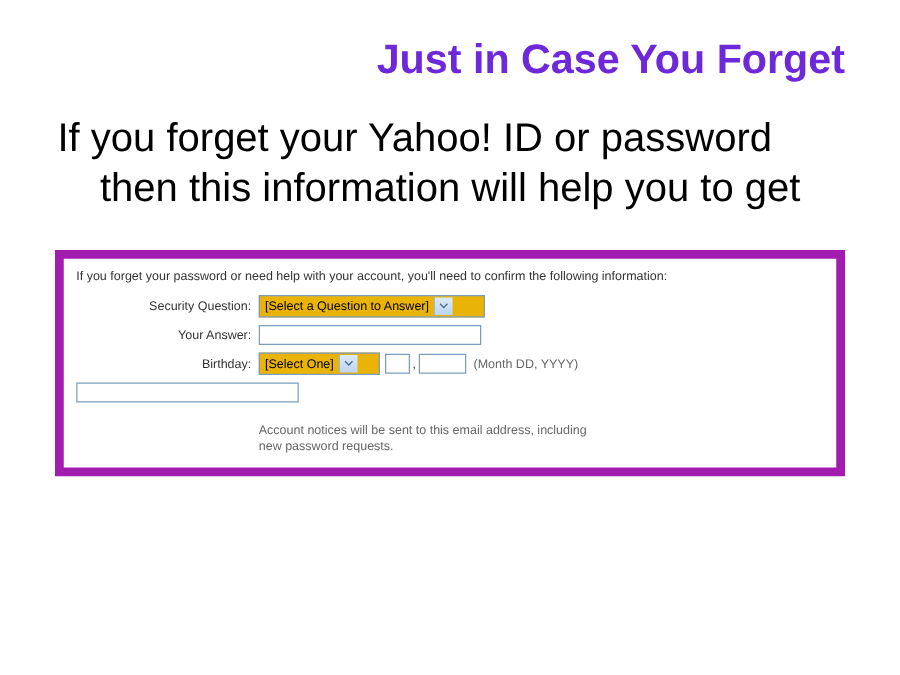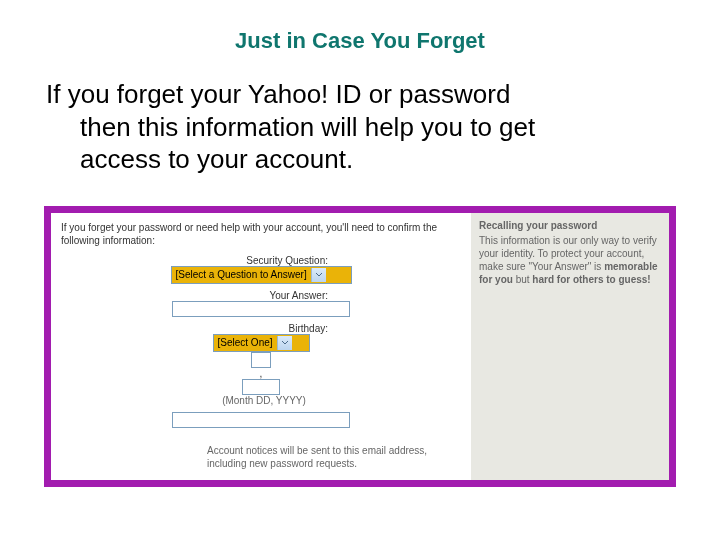--- a/index.html
+++ b/index.html
@@ -8,28 +8,28 @@
     width: 720px;
     height: 540px;
     background: #fff;
     font-family: Arial, Helvetica, sans-serif;
     overflow: hidden;
   }
   .slide {
     padding: 28px 44px 0 44px;
   }
   .title {
-    font-size: 22px;
+    font-size: 33px;
     font-weight: bold;
-    color: #0f766e;
-    text-align: center;
+    color: #6d28d9;
+    text-align: right;
     margin: 0 0 24px 0;
   }
   .body-text {
-    font-size: 26px;
+    font-size: 32px;
     color: #000;
     line-height: 1.25;
     margin: 0 0 30px 0;
     padding-left: 2px;
   }
   .body-text .indent {
     display: block;
     margin-left: 34px;
   }
   .form-frame {
@@ -57,21 +57,20 @@
     margin-bottom: 2px;
   }
   .instruction {
     margin-bottom: 8px;
     line-height: 1.3;
   }
   .row {
     display: flex;
     align-items: center;
     margin-bottom: 6px;
-    flex-direction: column;
   }
   .lbl {
     width: 140px;
     text-align: right;
     padding-right: 6px;
   }
   .select {
     display: inline-flex;
     align-items: center;
     border: 1px solid #7b9ebd;
@@ -118,21 +117,20 @@
 </style>
 </head>
 <body>
 
 <div class="slide">
   <h1 class="title">Just in Case You Forget</h1>
 
   <p class="body-text">
     <span>If you forget your Yahoo! ID or password</span>
     <span class="indent">then this information will help you to get</span>
-    <span class="indent">access to your account.</span>
   </p>
 
   <div class="form-frame">
     <div class="form-left">
       <div class="instruction">If you forget your password or need help with your account, you'll need to confirm the following information:</div>
 
       <div class="row">
         <div class="lbl">Security Question:</div>
         <div class="select w-question">
           <span>[Select a Question to Answer]</span>
@@ -166,18 +164,14 @@
         <span class="after-birthday">(Month DD, YYYY)</span>
       </div>
 
       <div class="row">
         <input class="txt w-email" type="text" value="" style="">
       </div>
 
       <div class="note">Account notices will be sent to this email address, including new password requests.</div>
     </div>
 
-    <div class="form-right">
-      <span class="aside-title">Recalling your password</span>
-      <span>This information is our only way to verify your identity. To protect your account, make sure "Your Answer" is </span><b>memorable for you</b><span> but </span><b>hard for others to guess!</b>
-    </div>
   </div>
 </div>
 
 </body></html>

